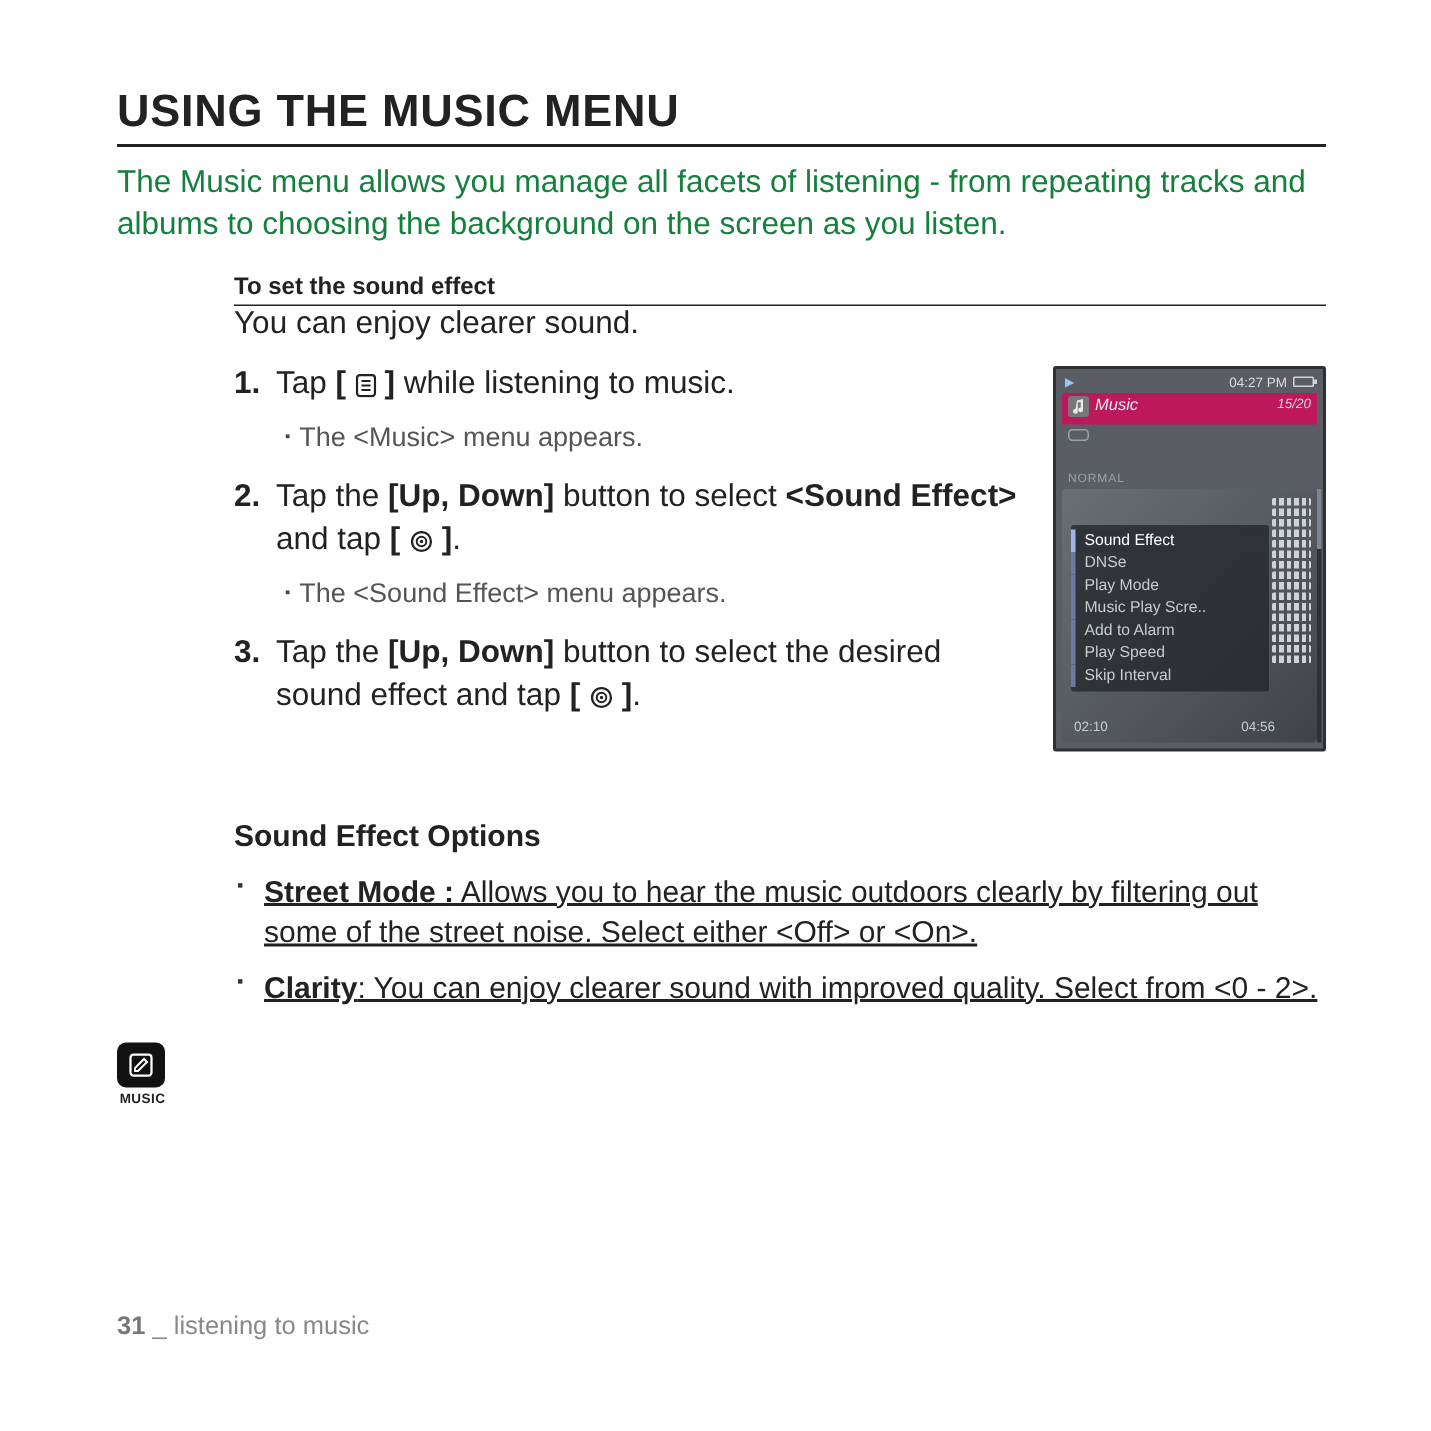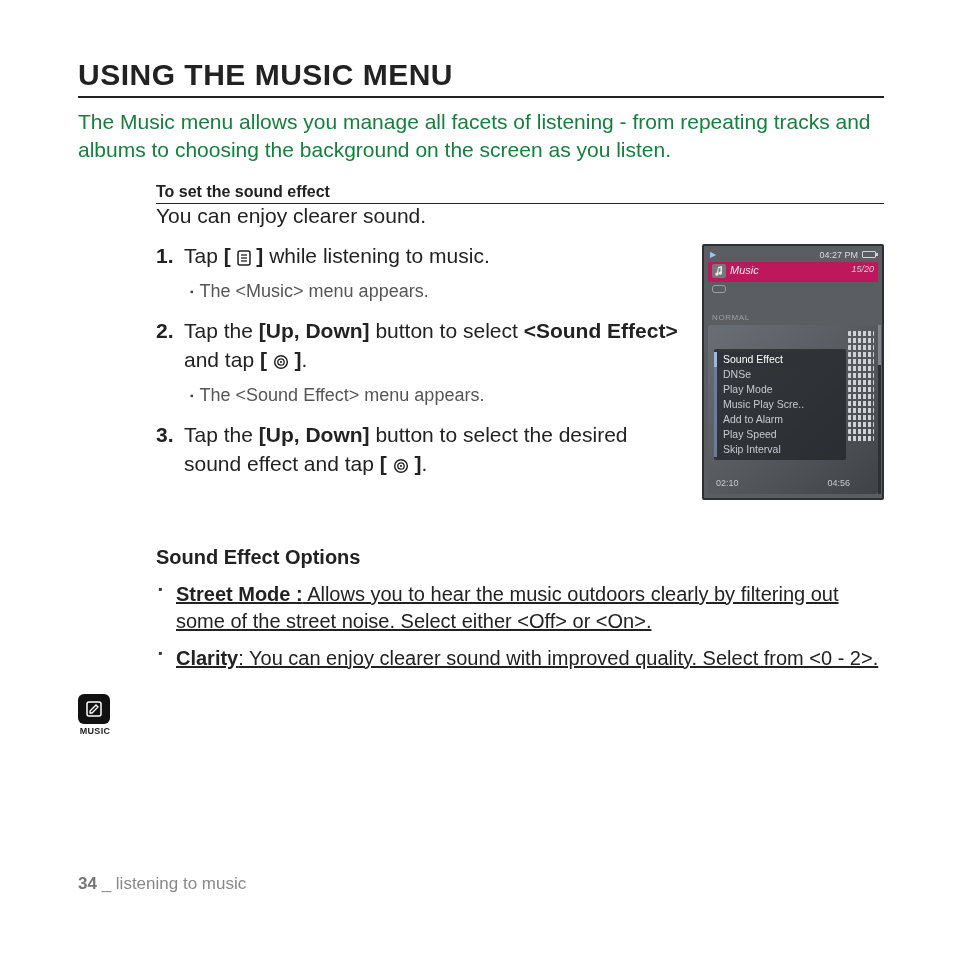--- a/index.html
+++ b/index.html
@@ -170,14 +170,14 @@
         <svg width="20" height="20" viewBox="0 0 20 20">
           <rect x="3" y="3" width="14" height="14" rx="2" fill="none" stroke="#fff" stroke-width="1.5"></rect>
           <path d="M6 12 L12 6 L14 8 L8 14 L6 14 Z" fill="none" stroke="#fff" stroke-width="1.3"></path>
         </svg>
       </div>
     <div class="lbl">MUSIC</div>
   </div>
 </div>
 
 <div class="footer">
-  <span class="pg">34</span><span> _ </span><span>listening to music</span>
+  <span class="pg">31</span><span> _ </span><span>listening to music</span>
 </div>
 
 </body></html>

